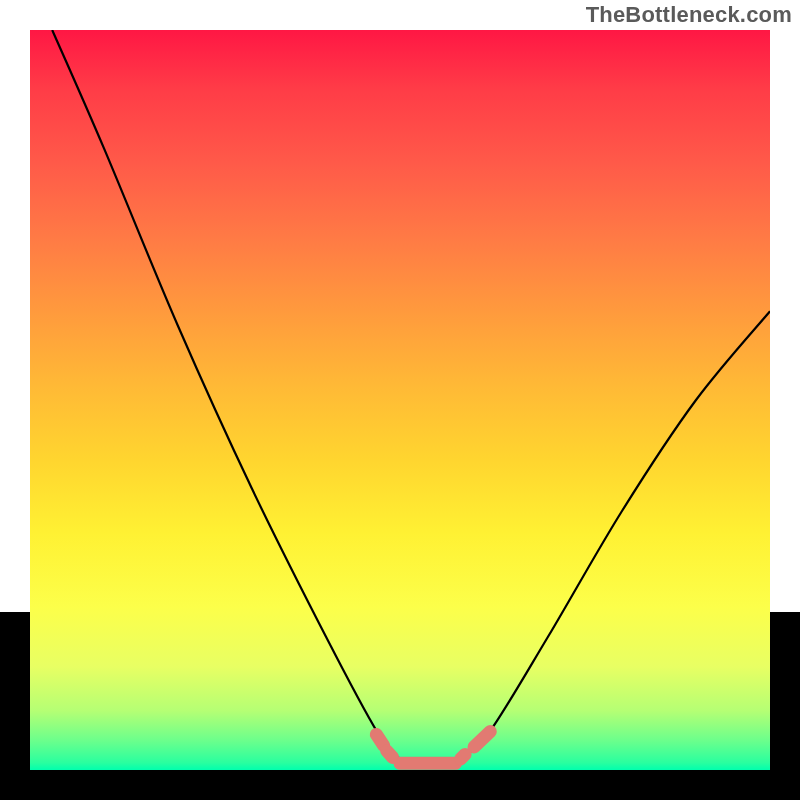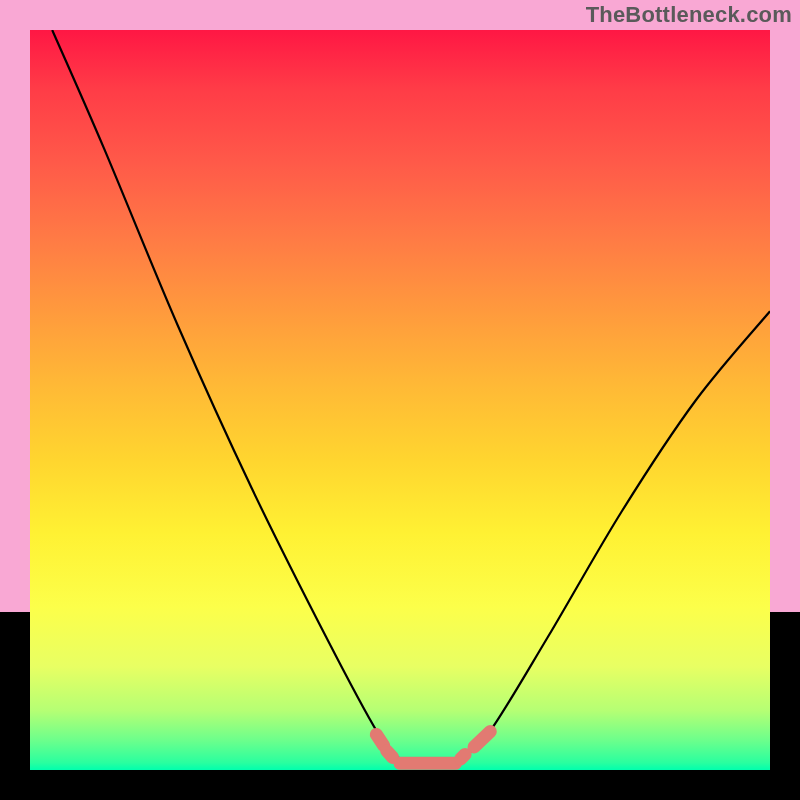--- a/index.html
+++ b/index.html
@@ -1,21 +1,21 @@
 <!DOCTYPE html>
 <html><head>
 <meta charset="utf-8">
 <style>
   * { margin: 0; padding: 0; box-sizing: border-box; }
   html, body { width: 800px; height: 800px; overflow: hidden; background: #000; }
   .frame {
     position: relative;
     width: 800px;
     height: 612px;
-    background: #f9a8d4;
+    background: #ffffff;
   }
   .watermark {
     position: absolute;
     top: 2px;
     right: 8px;
     font-family: Arial, Helvetica, sans-serif;
     font-size: 22px;
     font-weight: 600;
     color: #5a5a5a;
     letter-spacing: 0.2px;

